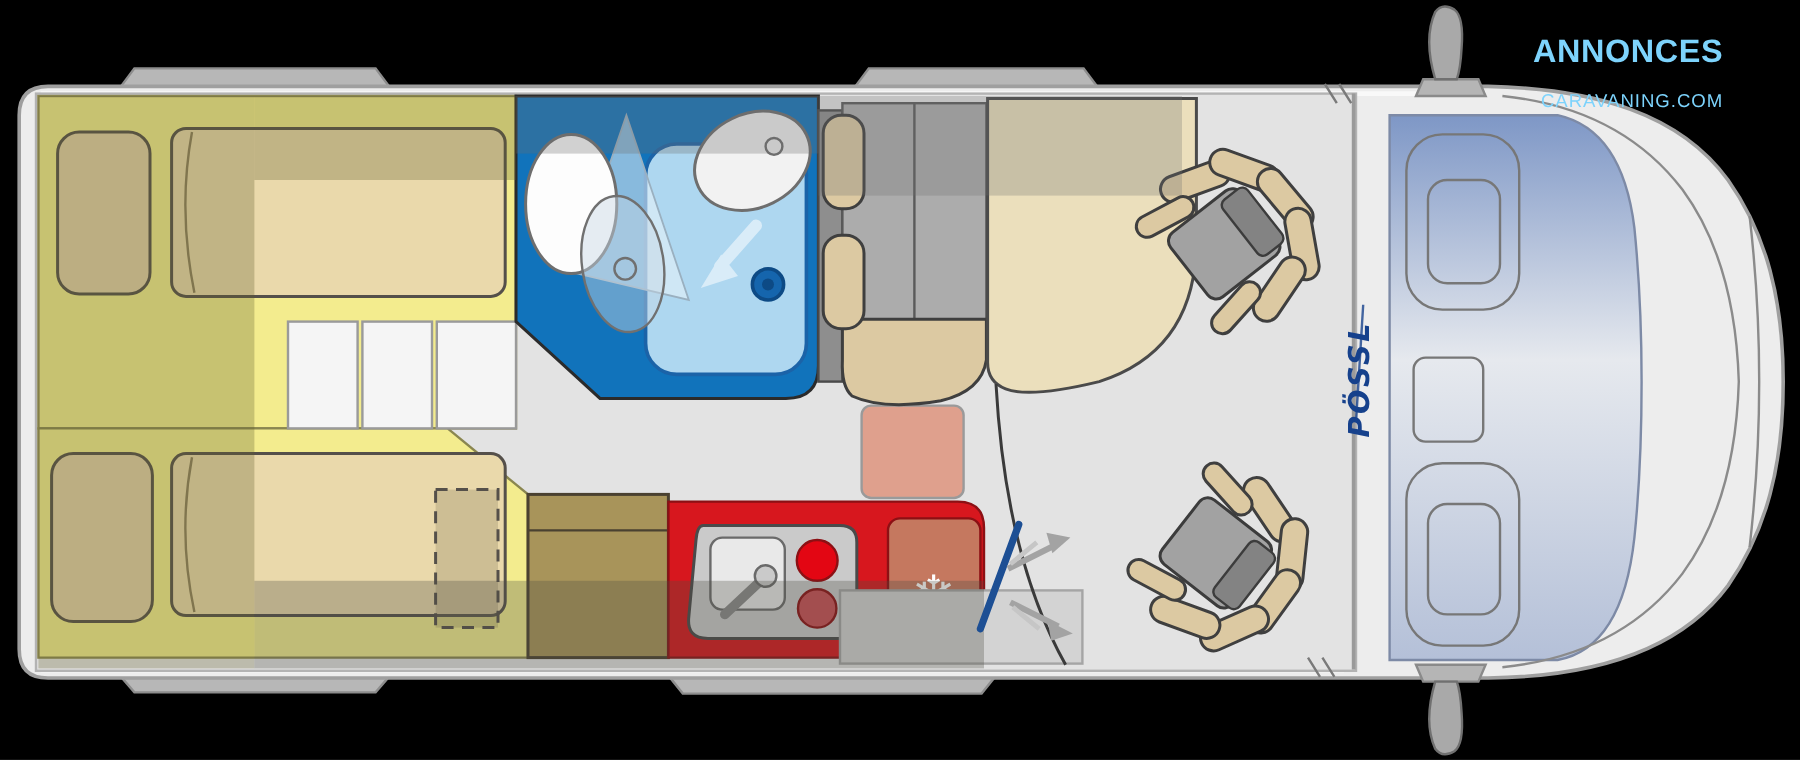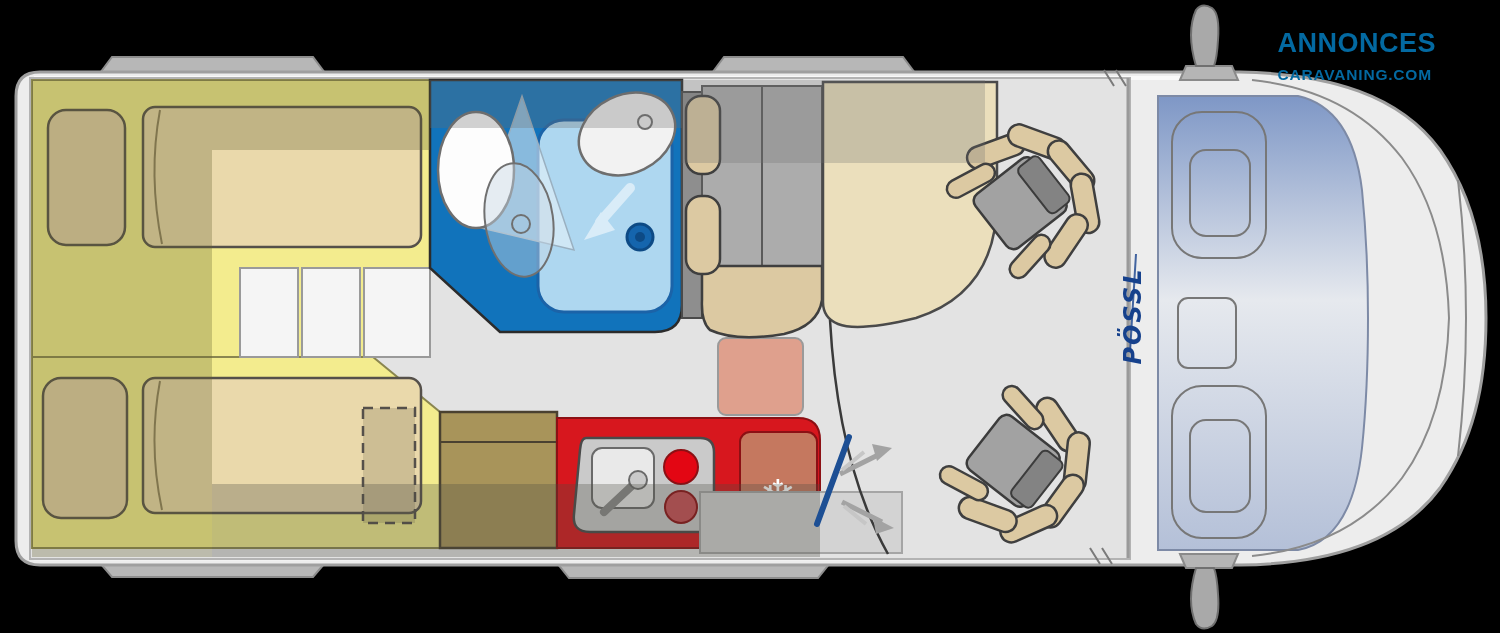--- a/index.html
+++ b/index.html
@@ -1,22 +1,22 @@
 <!DOCTYPE html>
 <html><head>
 <meta charset="utf-8">
 <style>
   html,body{margin:0;padding:0;background:#000;}
   #stage{position:relative;width:1500px;height:633px;background:#000;overflow:hidden;
          font-family:"Liberation Sans", sans-serif;}
   #plan-svg{position:absolute;left:0;top:0;}
   svg text{font-family:"DejaVu Sans", sans-serif;}
-  .watermark{position:absolute;top:30px;right:64px;color:#0369a1;line-height:1;}
+  .watermark{position:absolute;top:30px;right:64px;text-align:right;color:#7dd3fc;line-height:1;}
   .watermark .l1{font-size:27px;font-weight:900;letter-spacing:0.5px;}
-  .watermark .l2{font-size:15.5px;font-weight:700;letter-spacing:0.8px;margin-top:10px;}
+  .watermark .l2{font-size:15.5px;font-weight:400;letter-spacing:0.8px;margin-top:20px;}
 </style>
 </head>
 <body>
 
 <div id="stage">
 
 <svg id="plan-svg" width="1500" height="633" viewBox="0 0 1500 633">
   <defs>
     <linearGradient id="ws" x1="0" y1="0" x2="0" y2="1">
       <stop offset="0" stop-color="#7e97c6"></stop>

